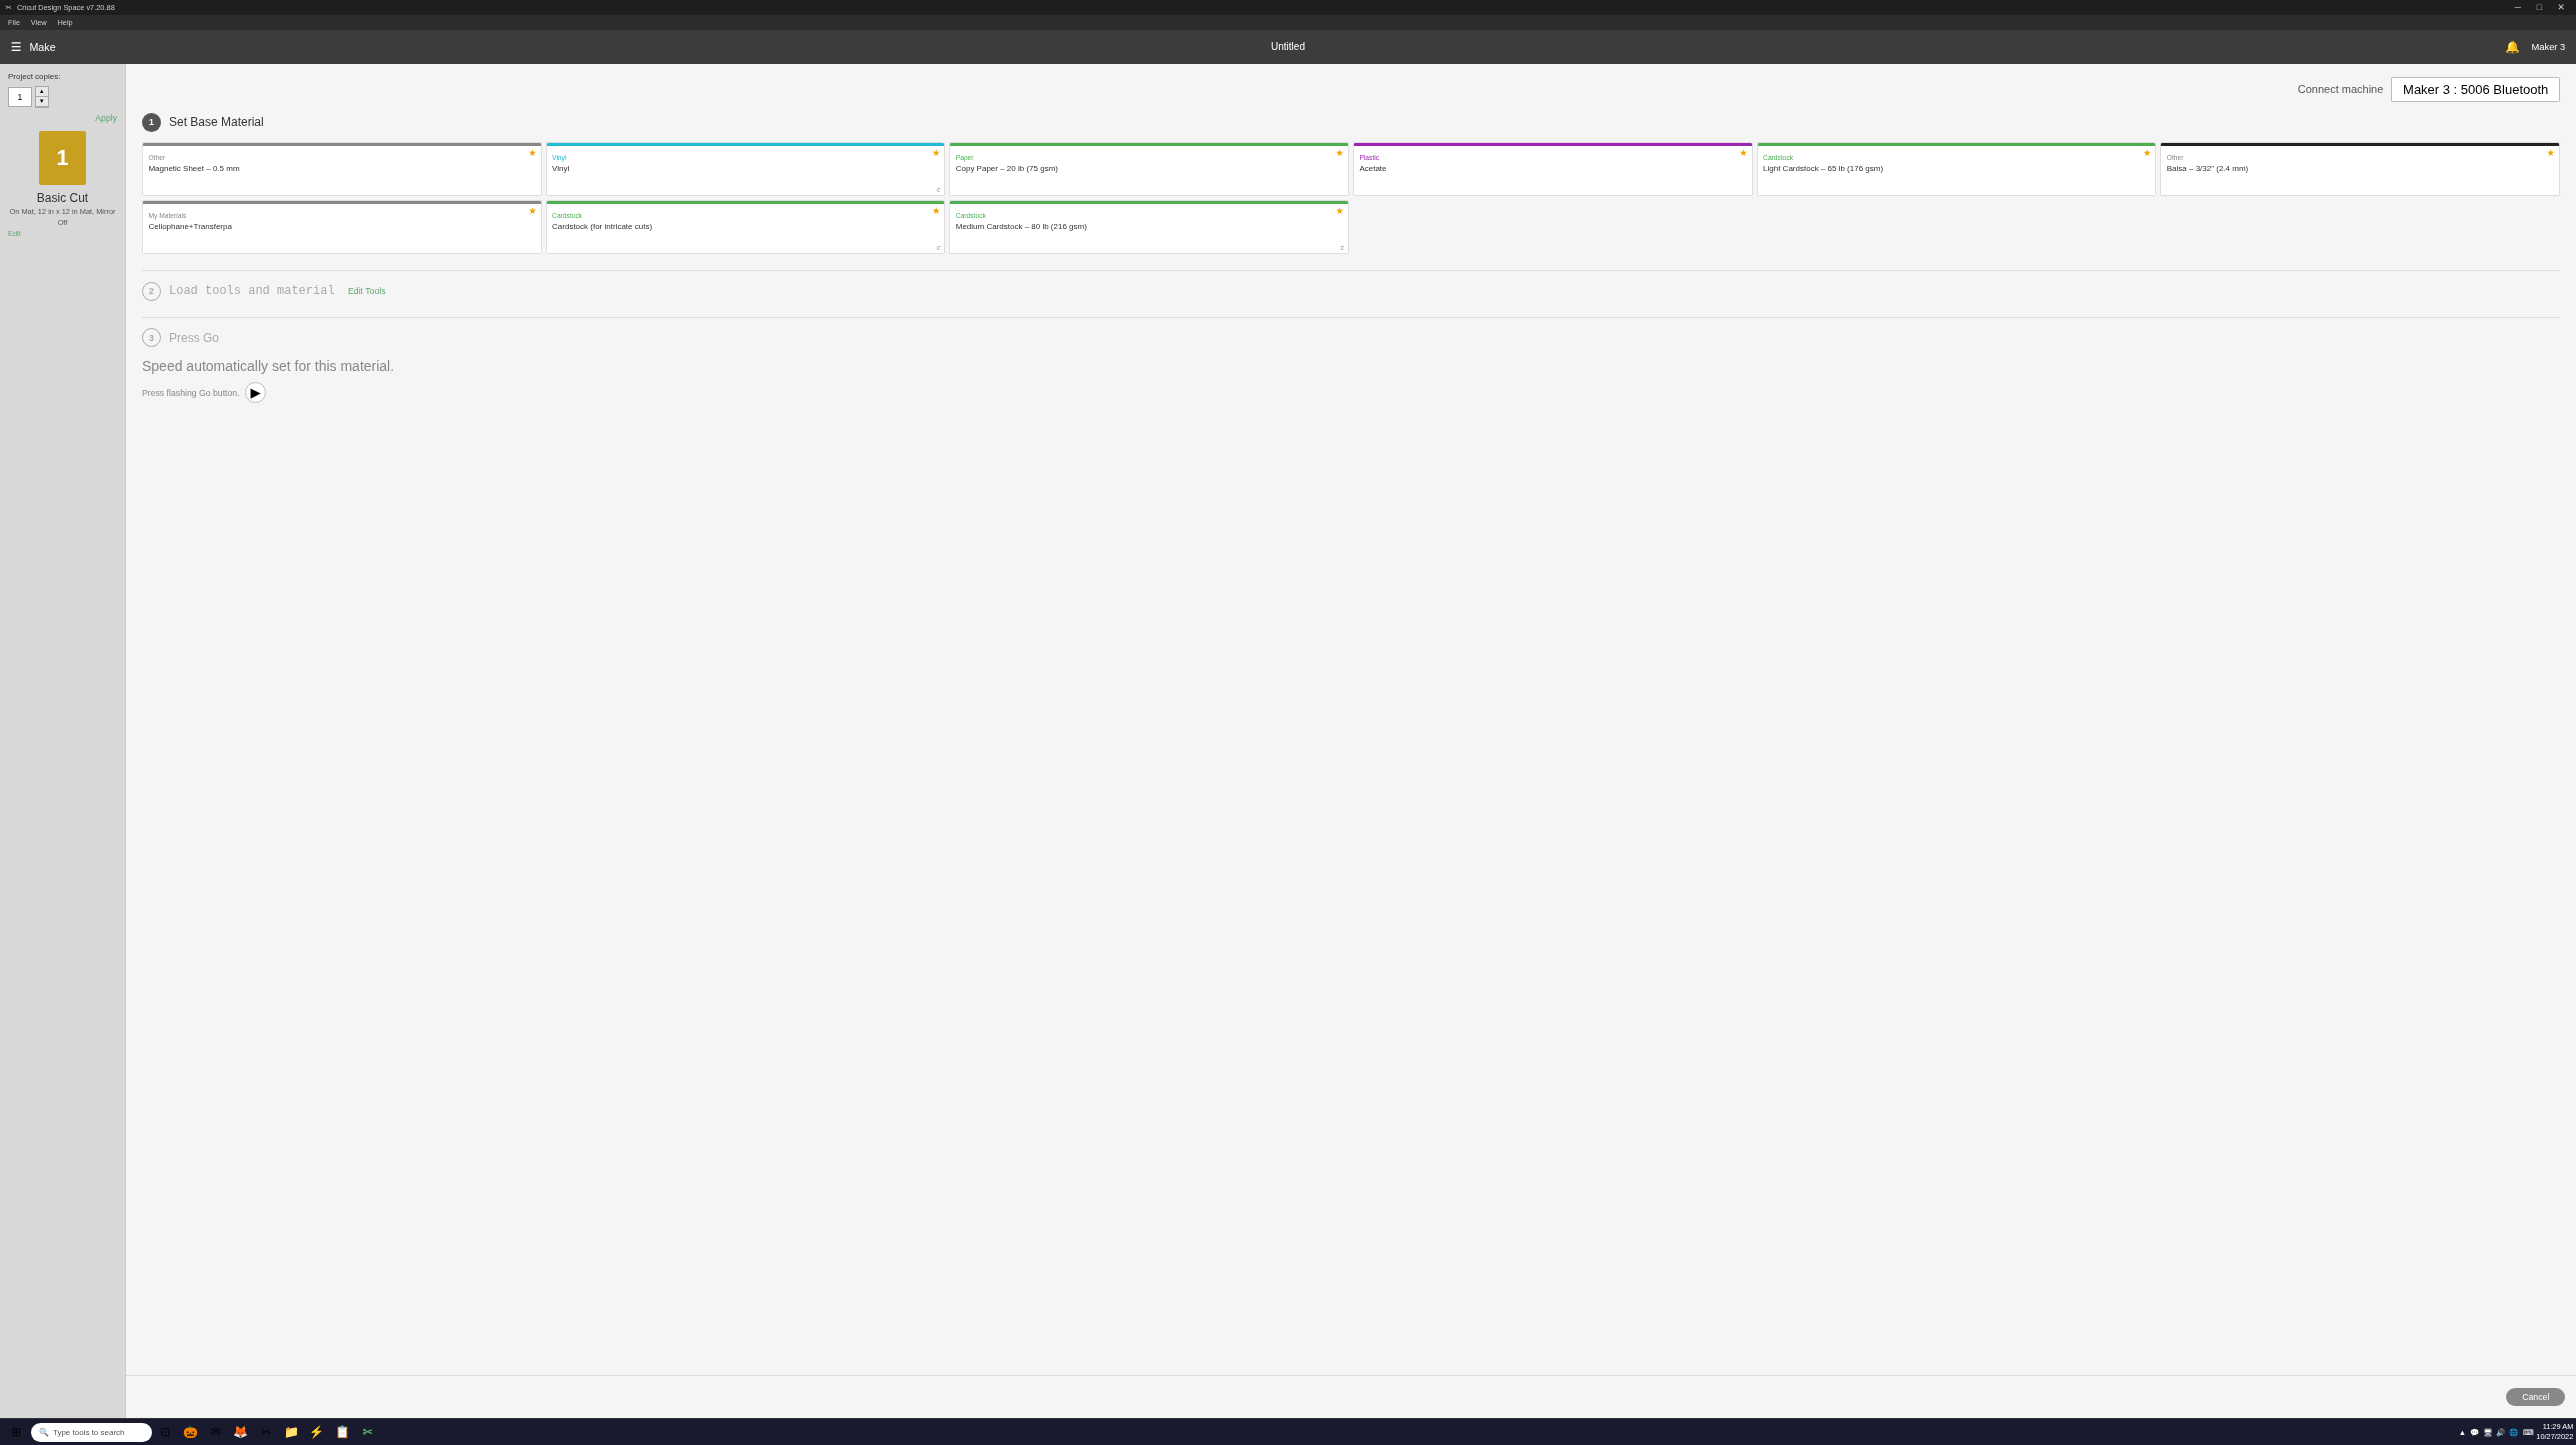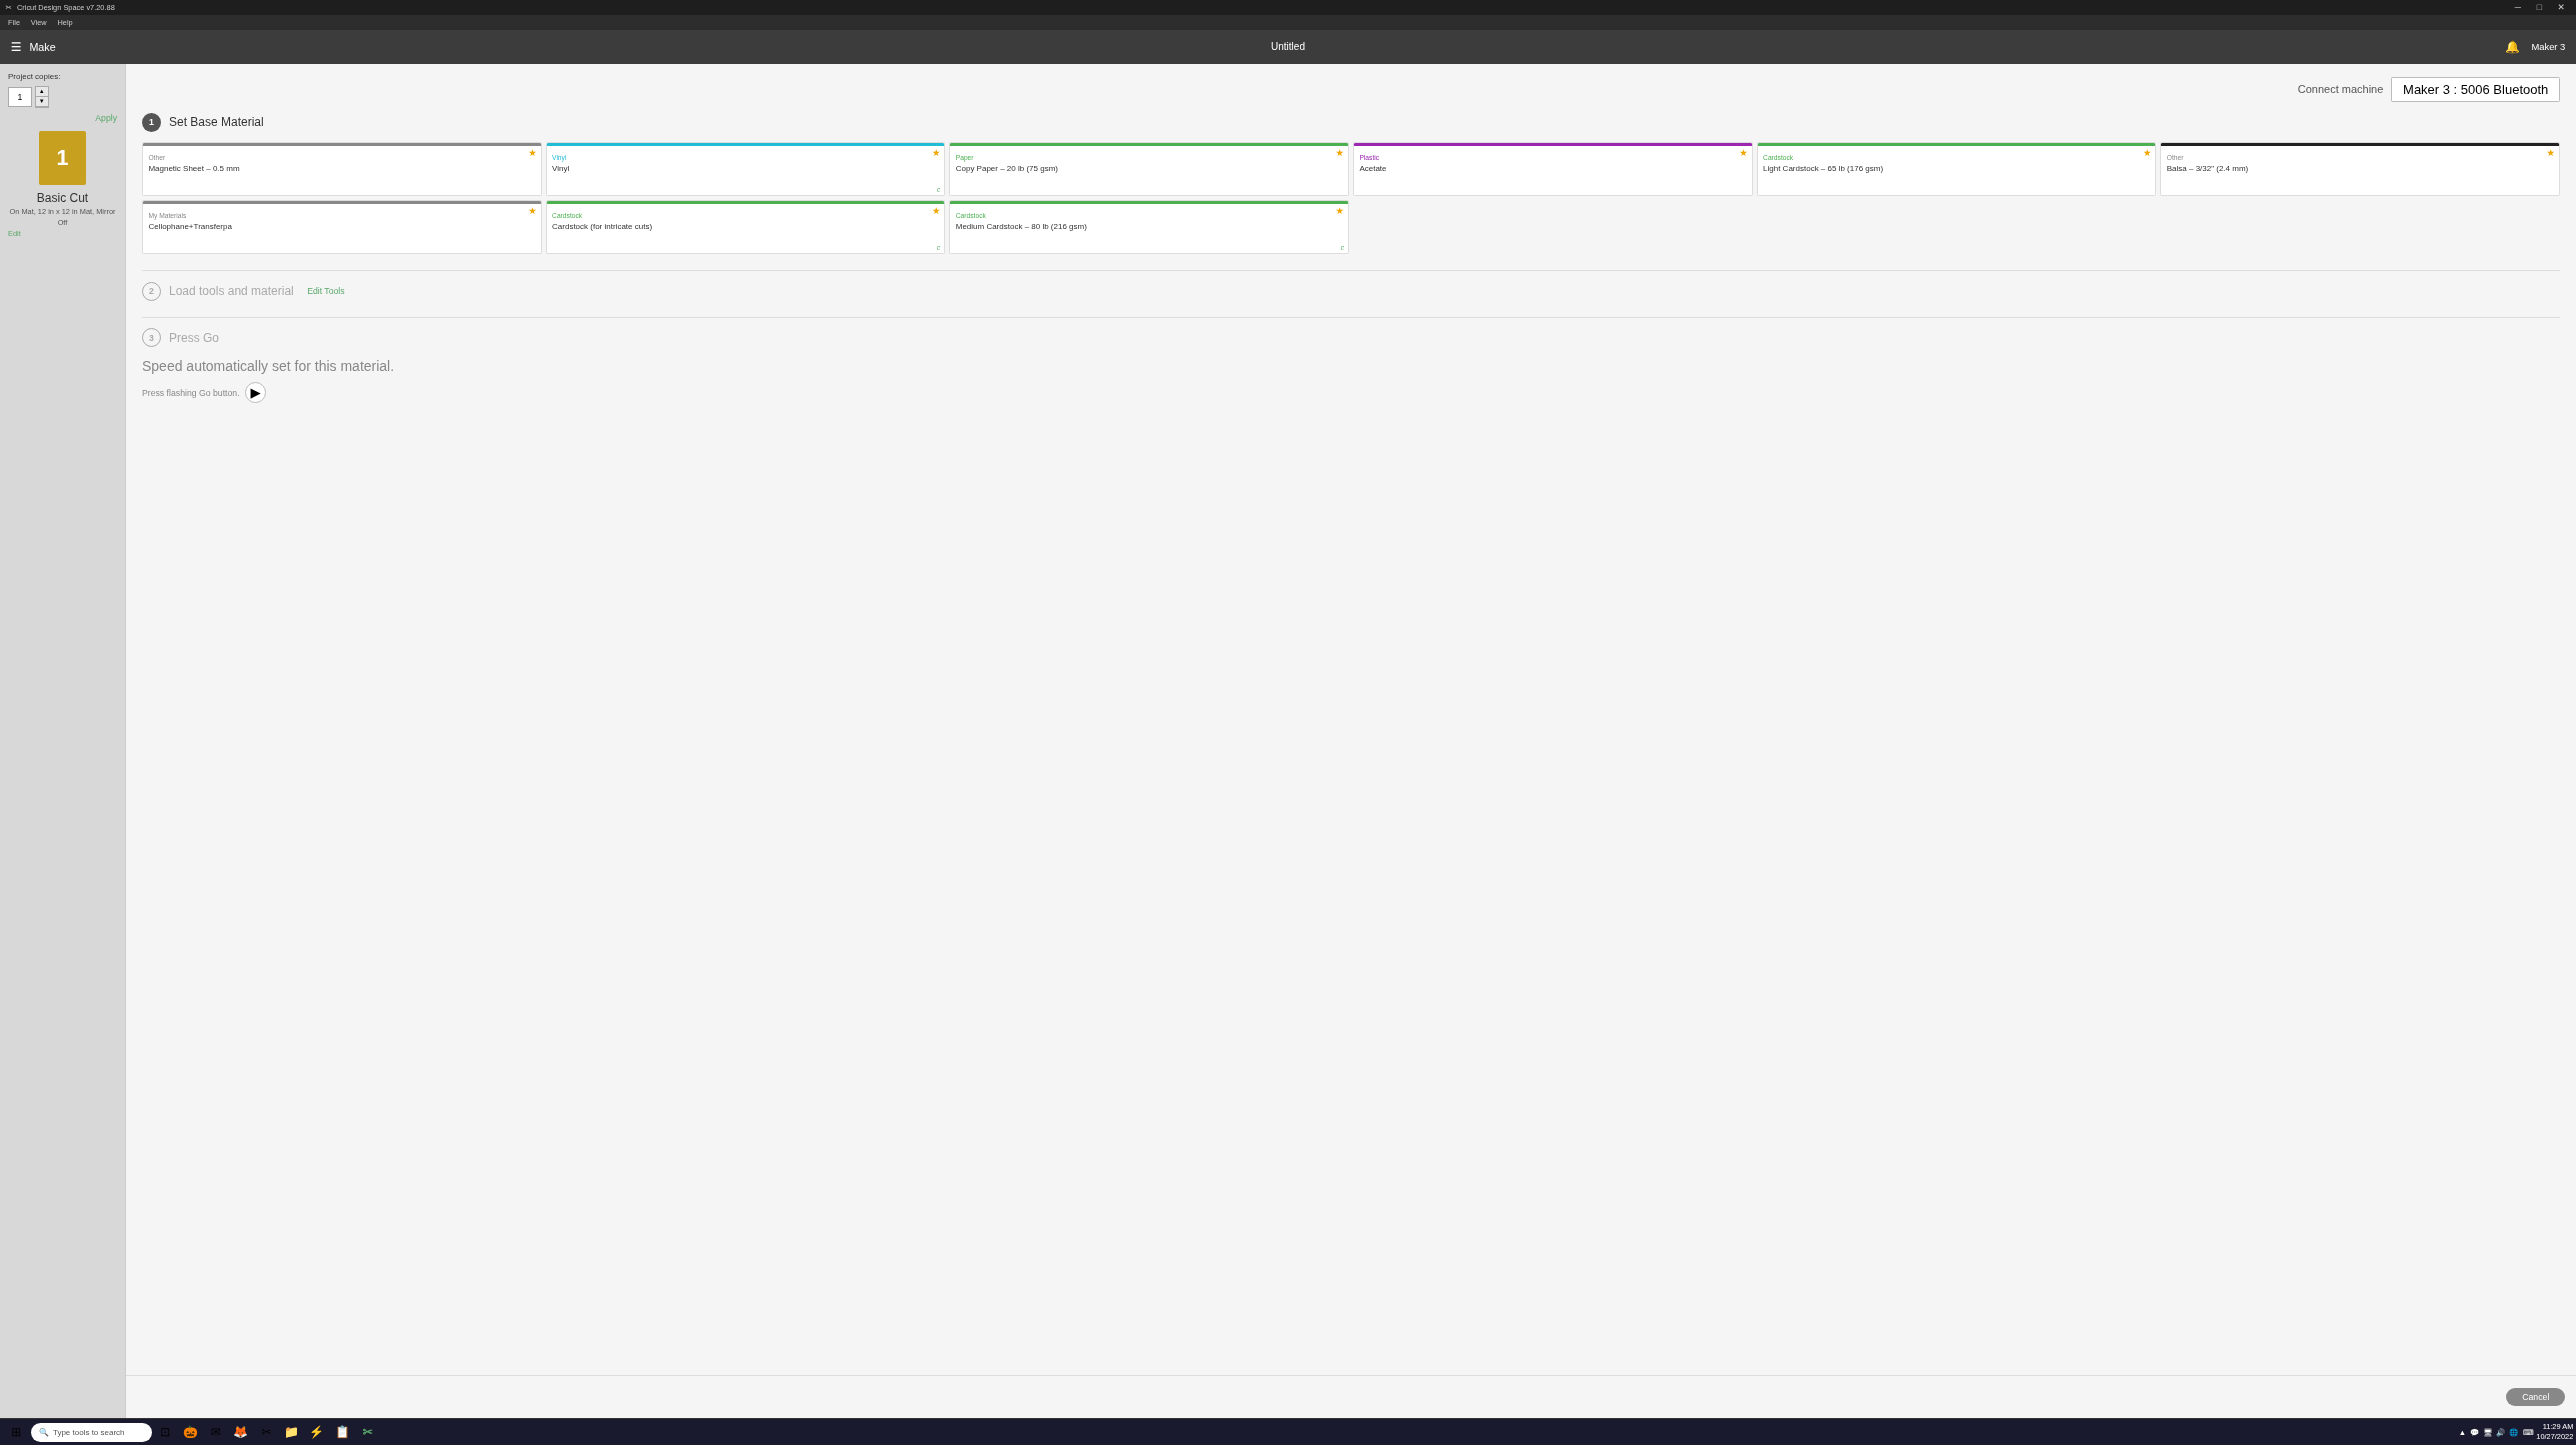--- a/index.html
+++ b/index.html
@@ -437,21 +437,21 @@
           </div>
 
         </div>
       </div>
 
       <div class="divider"></div>
 
       <div class="step-section">
         <div class="step-header">
           <div class="step-circle inactive">2</div>
-          <span class="step-title" style="color:#aaa;">Load tools and material</span>
+          <span class="step-title" style="color:#aaa;font-family:Liberation Mono, monospace;">Load tools and material</span>
           <span class="step-subtitle">Edit Tools</span>
         </div>
       </div>
 
       <div class="divider"></div>
 
       <div class="step-section">
         <div class="step-header">
           <div class="step-circle inactive">3</div>
           <span class="step-title" style="color:#aaa;">Press Go</span>

